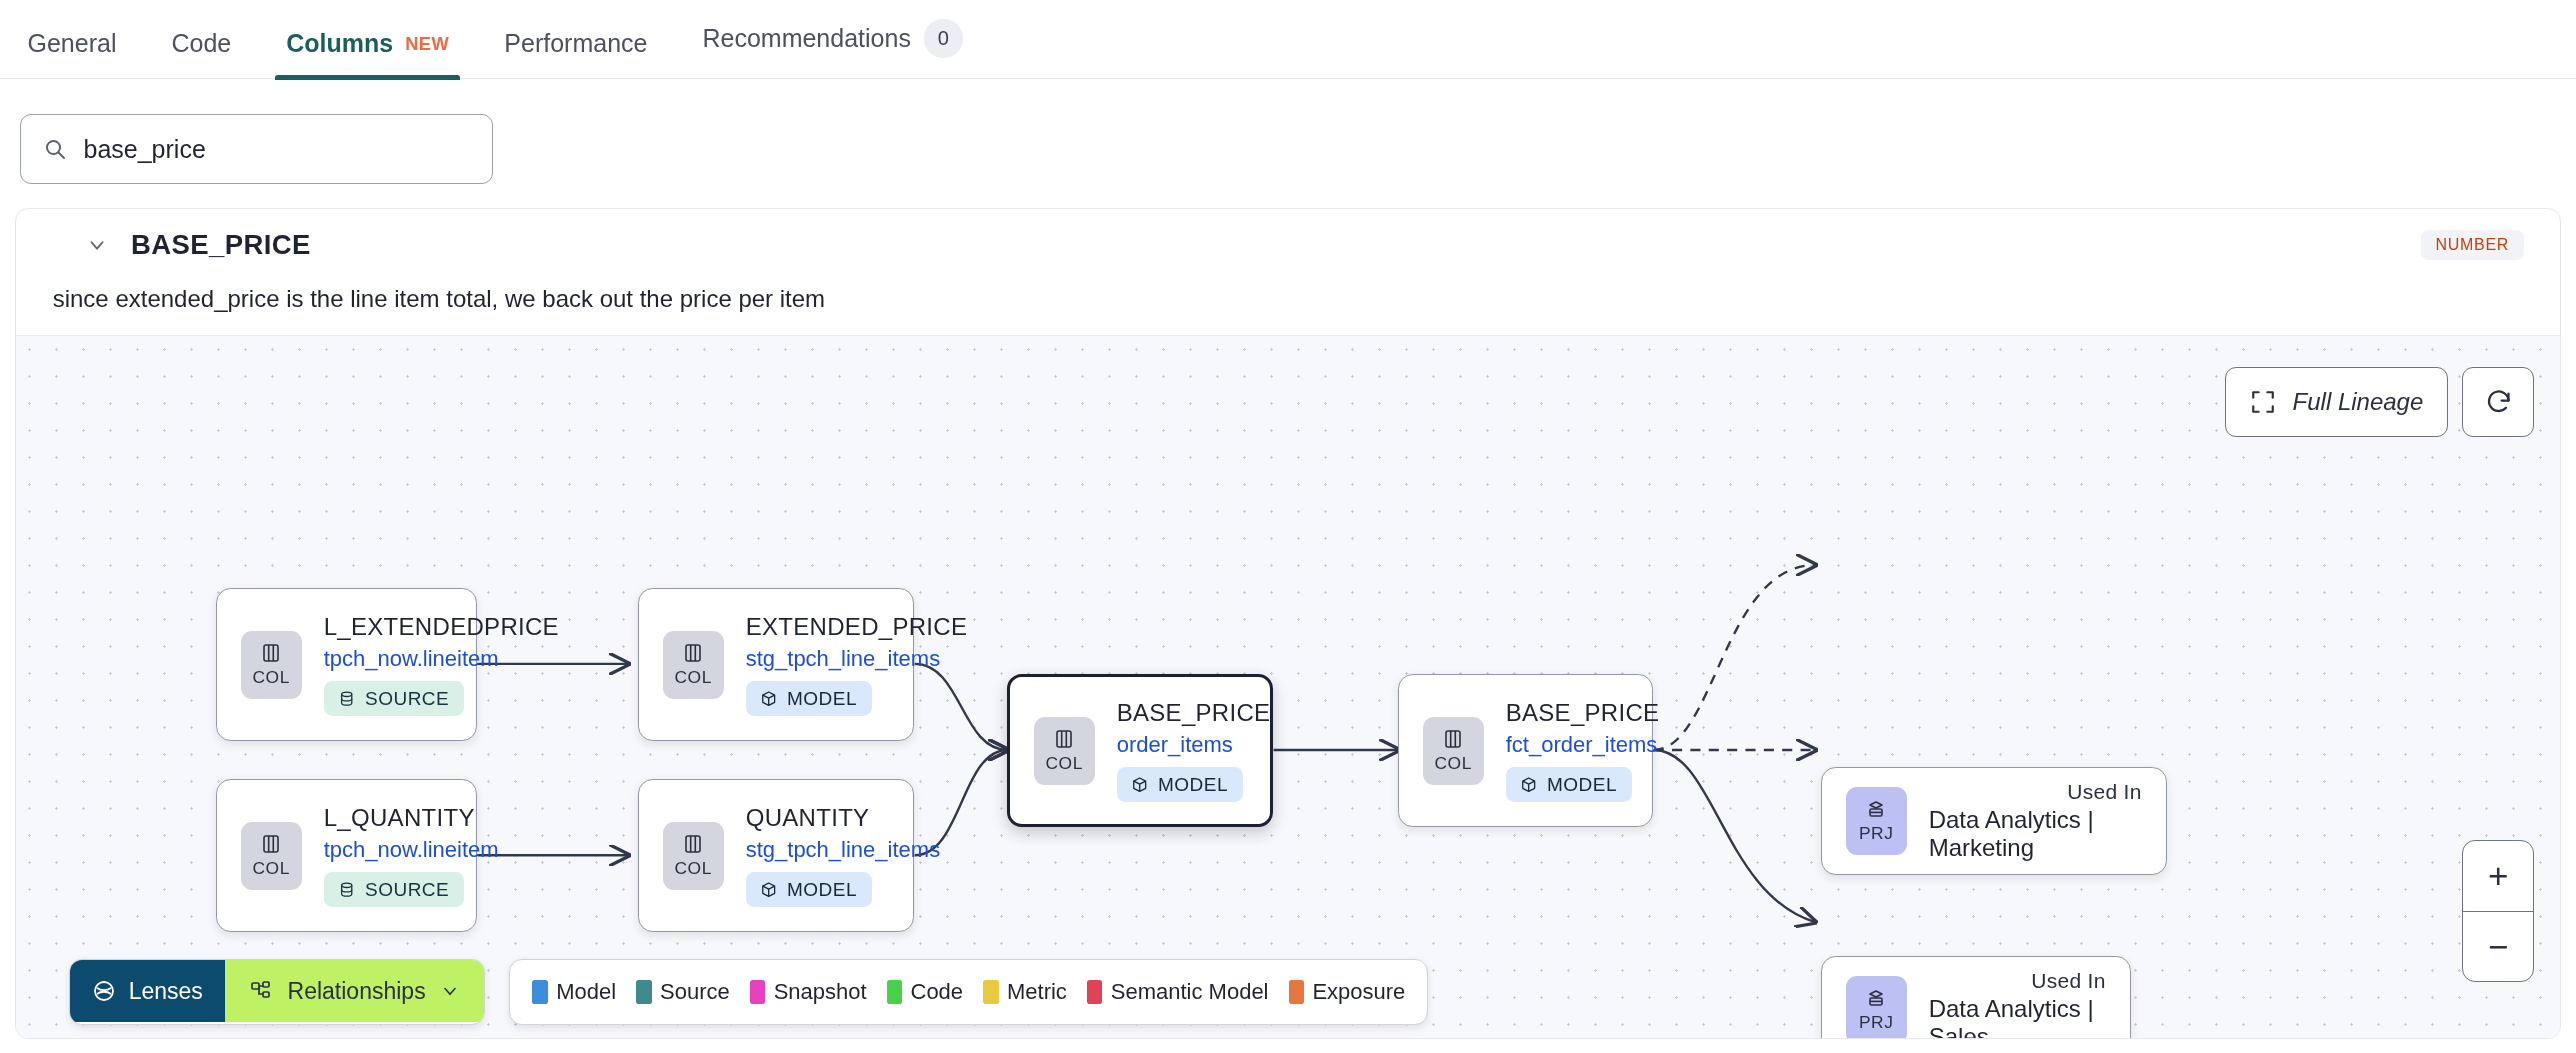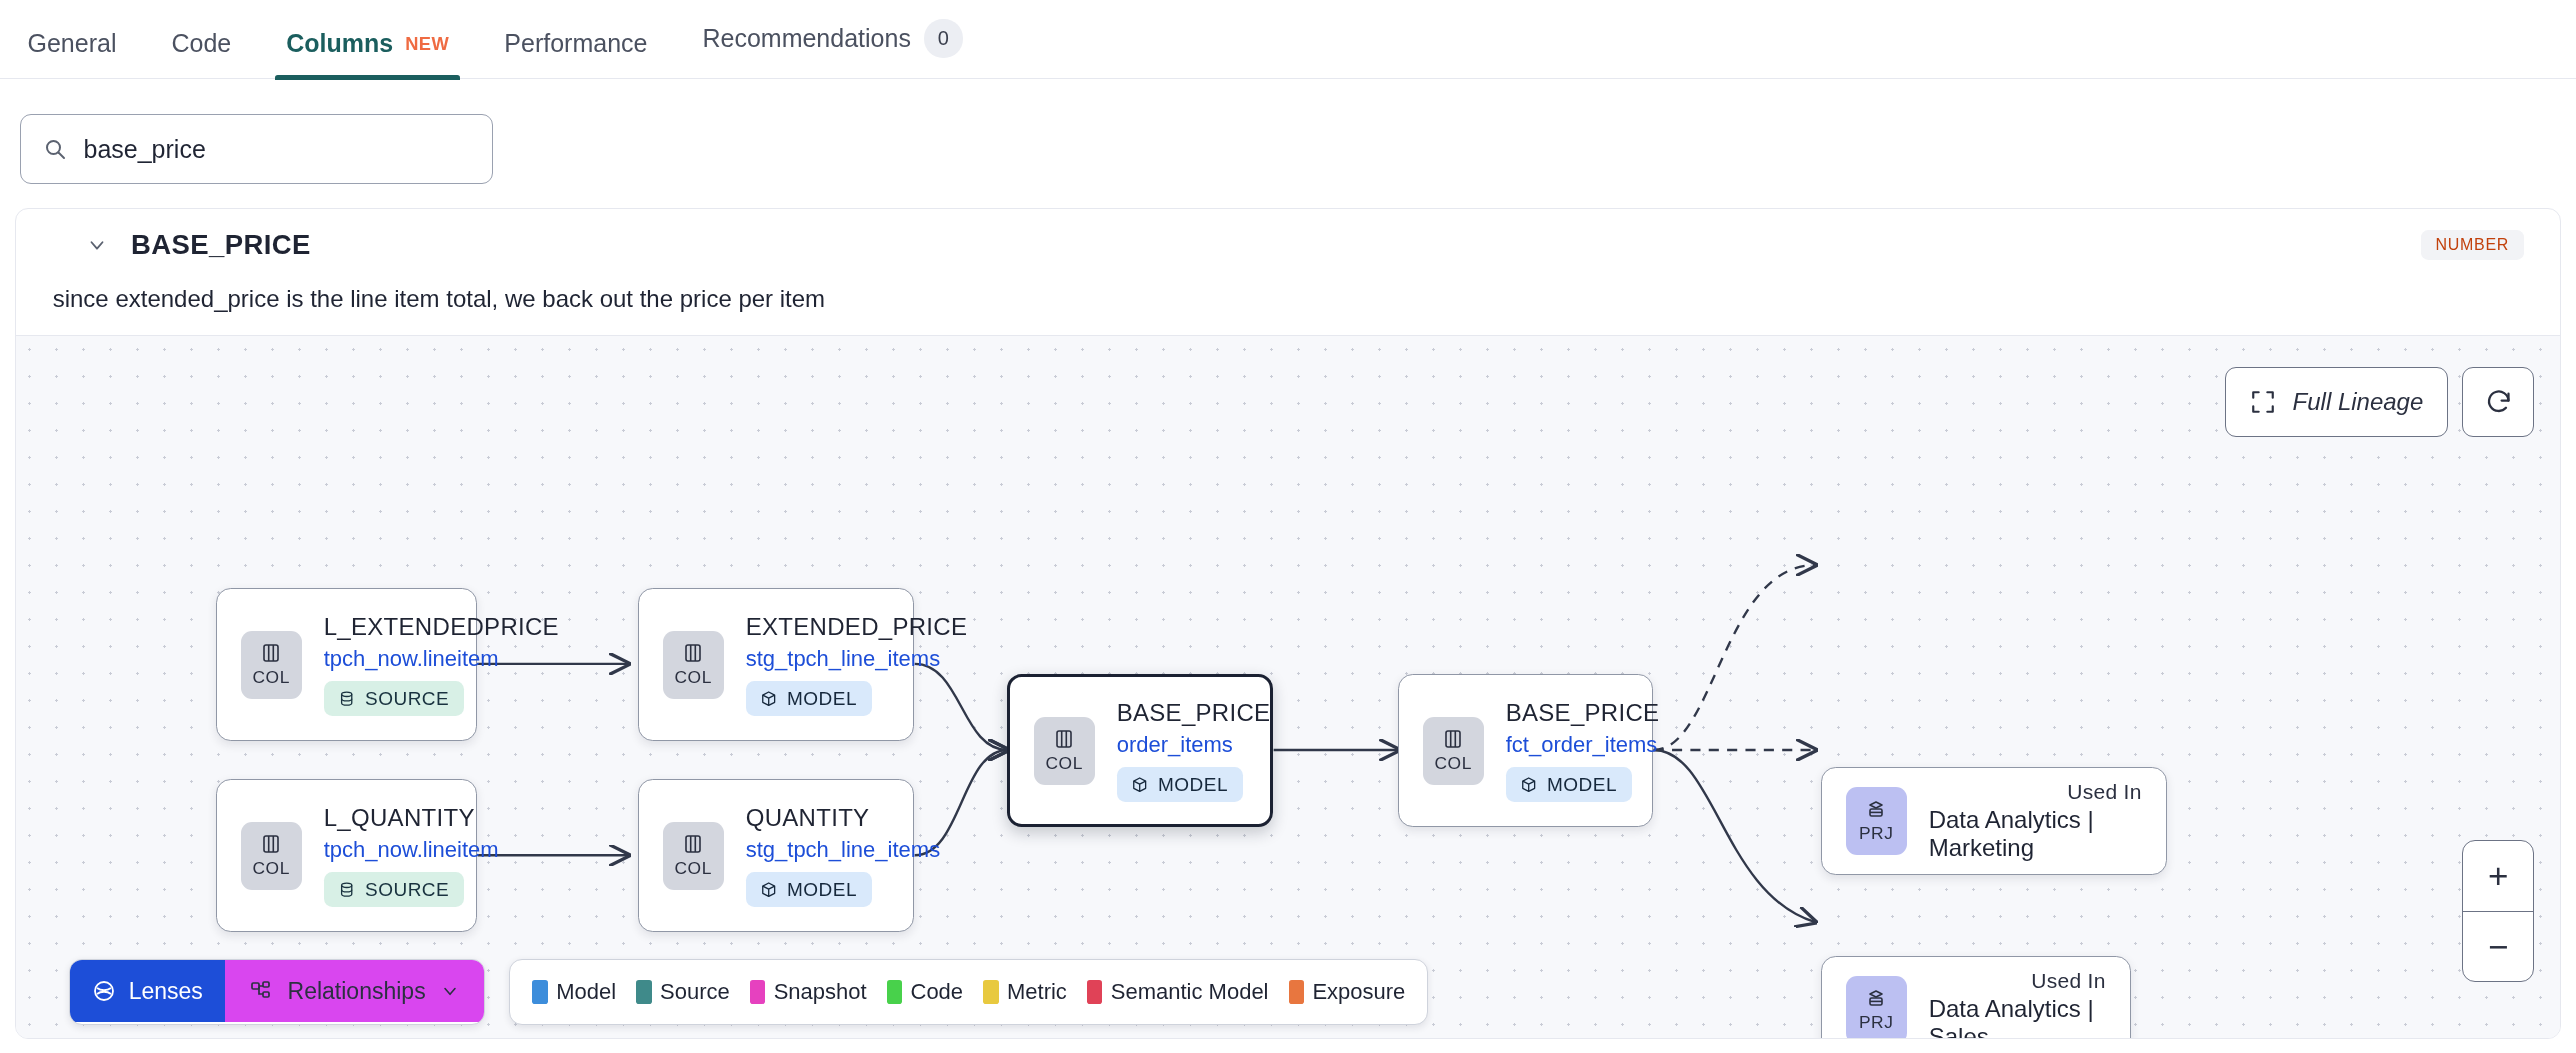--- a/index.html
+++ b/index.html
@@ -152,28 +152,28 @@
   .zoomctl div + div { border-top: 1.8px solid #6c7385; }
 
   
   .botbar { position: absolute; left: 53px; bottom: 40px; display: flex; gap: 24px; z-index: 6; }
   .lenses-group {
     display: flex; border-radius: 13px; overflow: hidden;
     border: 1.8px solid #cfd3dc; background: #fff;
     box-shadow: 0 2.8px 7.3px rgba(25,30,45,.10);
   }
   .lenses-btn {
-    background: #1d4ed8; color: #fff;
+    background: #0c4a6e; color: #fff;
     display: flex; align-items: center; gap: 13px;
     padding: 0 22px; height: 62px; font-size: 23px; cursor: pointer;
   }
   .rel-btn {
     display: flex; align-items: center; gap: 14.7px;
     padding: 0 24px; height: 62px; font-size: 23px; color: #2b3040;
-    background: #d946ef; cursor: pointer;
+    background: #bef264; cursor: pointer;
   }
   .legend {
     display: flex; align-items: center; gap: 20px;
     height: 66px; padding: 0 22px;
     border: 1.8px solid #cfd3dc; border-radius: 13px; background: #fff;
     box-shadow: 0 2.8px 7.3px rgba(25,30,45,.10);
   }
   .legend .li { display: flex; align-items: center; gap: 8.3px; font-size: 22px; color: #1f2433; }
   .legend .sw { width: 15.6px; height: 24px; border-radius: 2.8px; flex: none; }
 </style>

